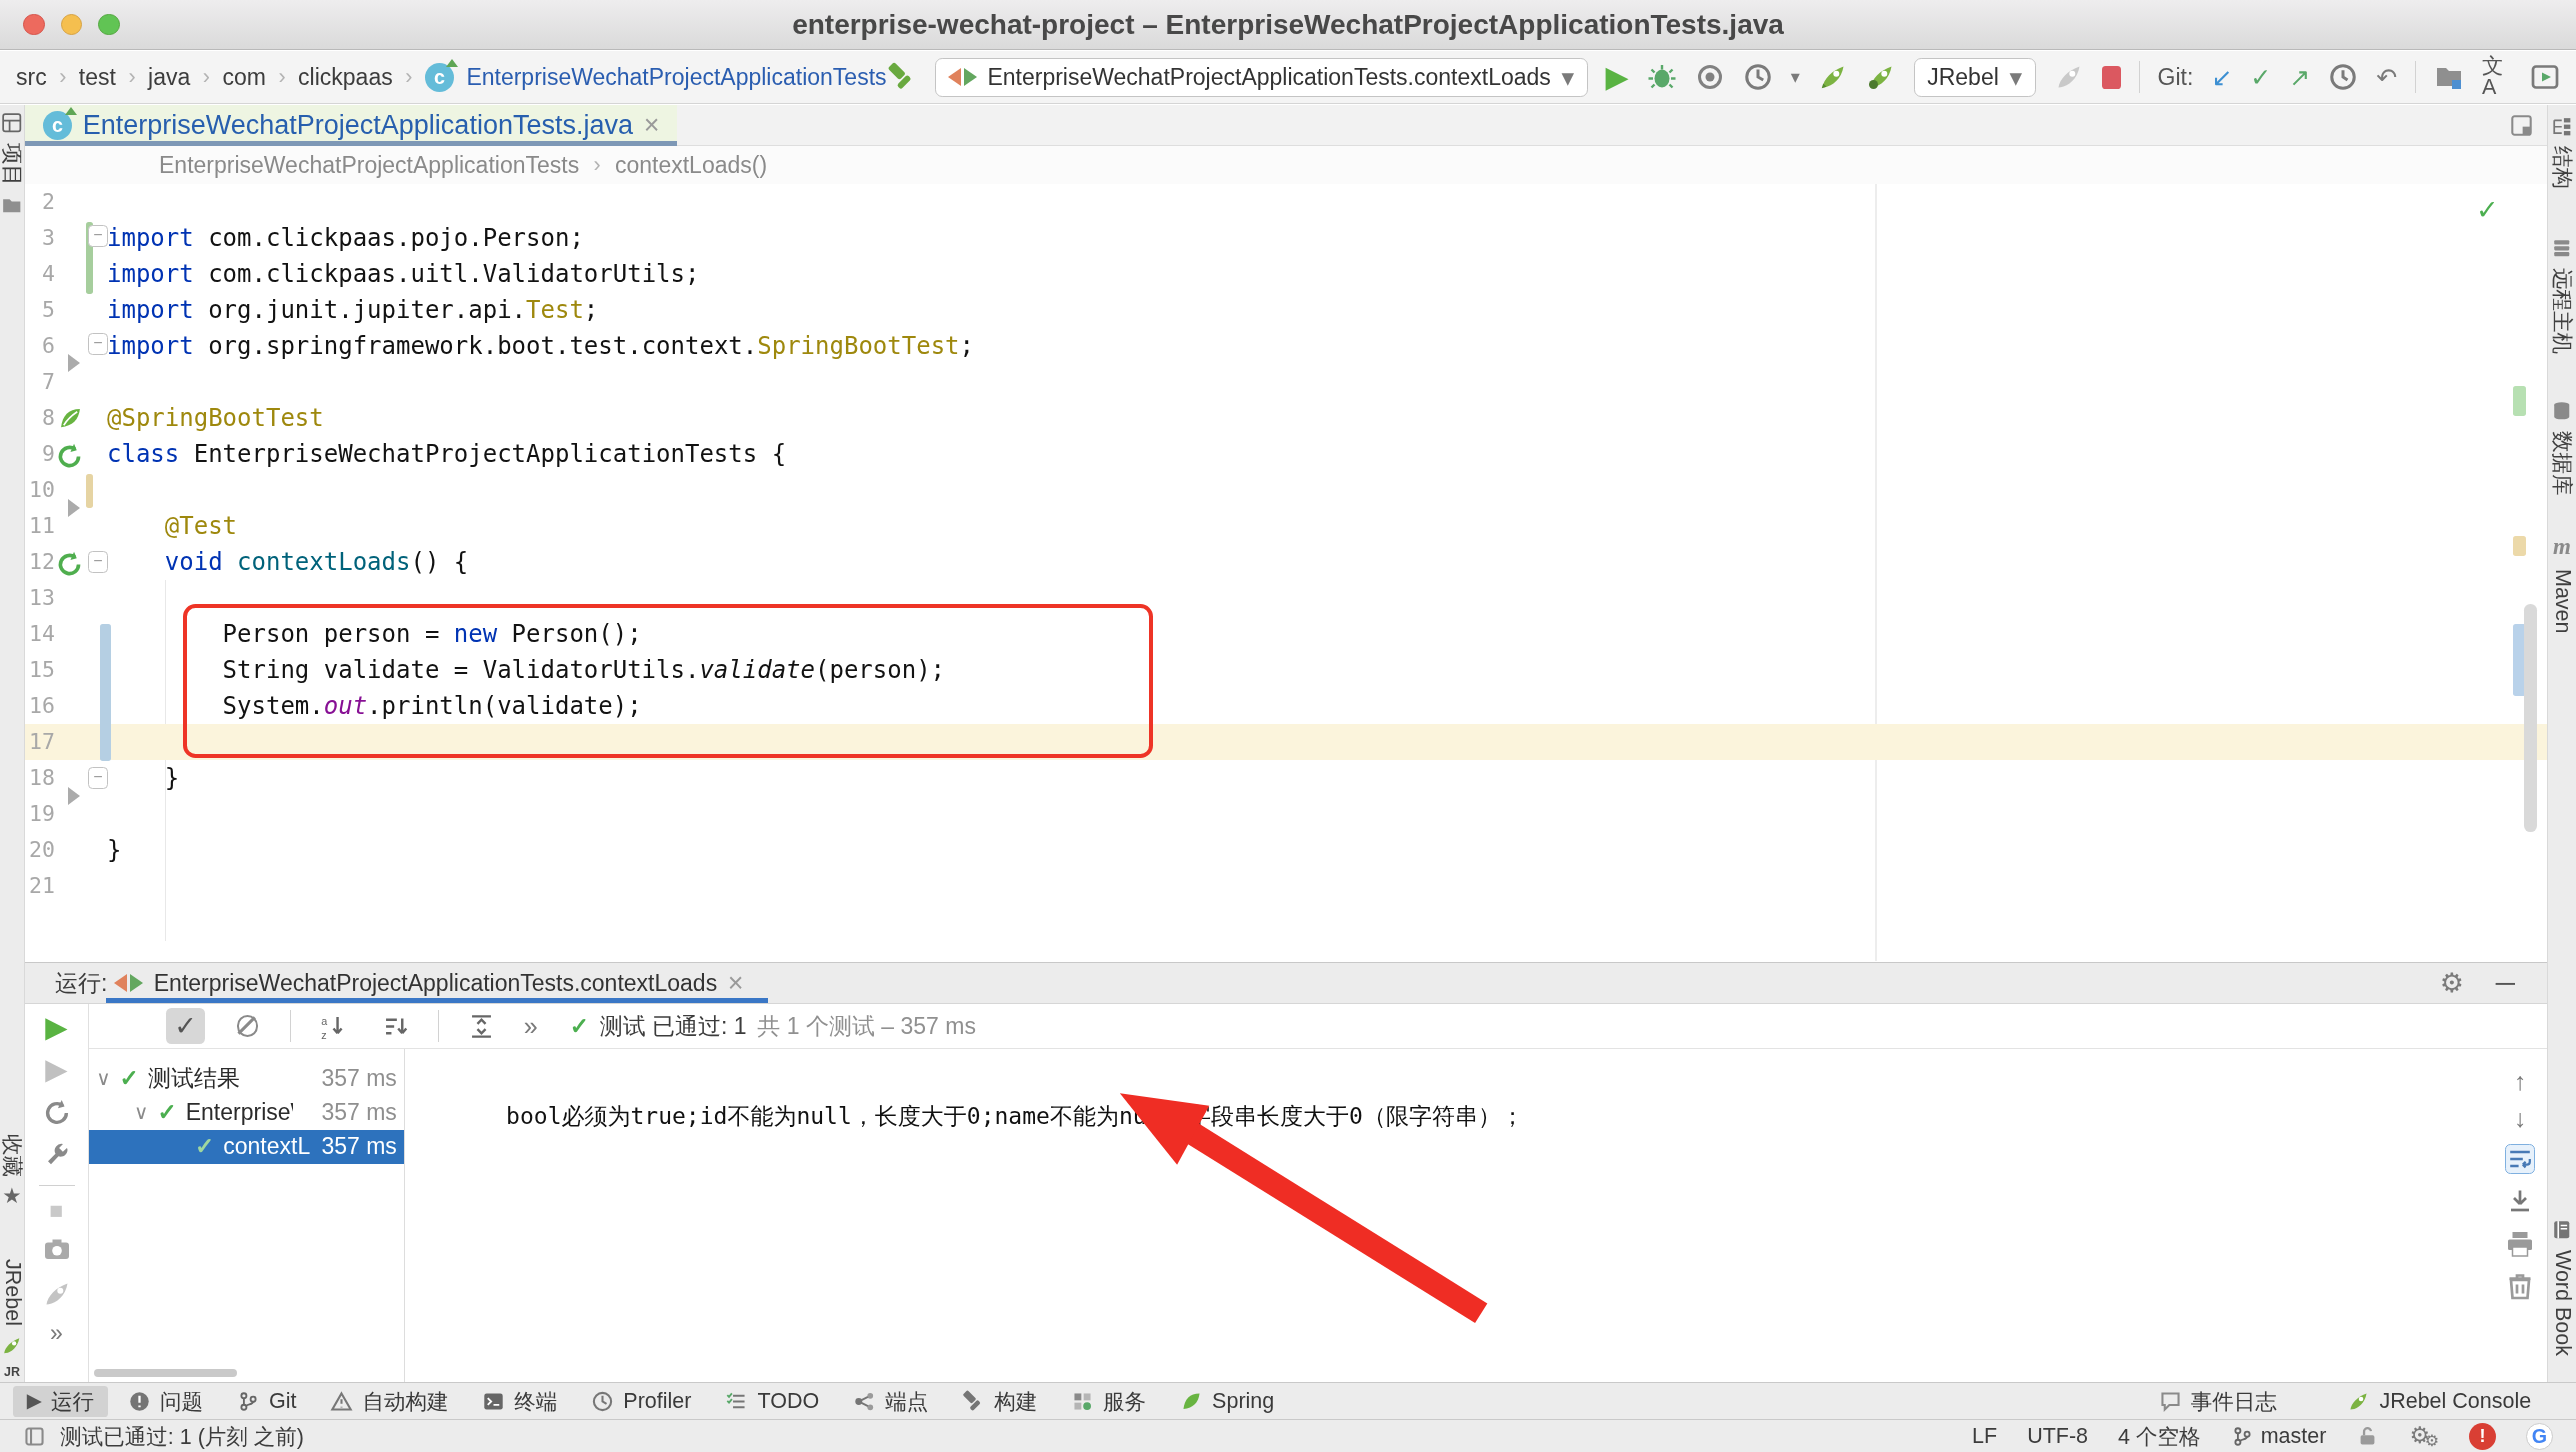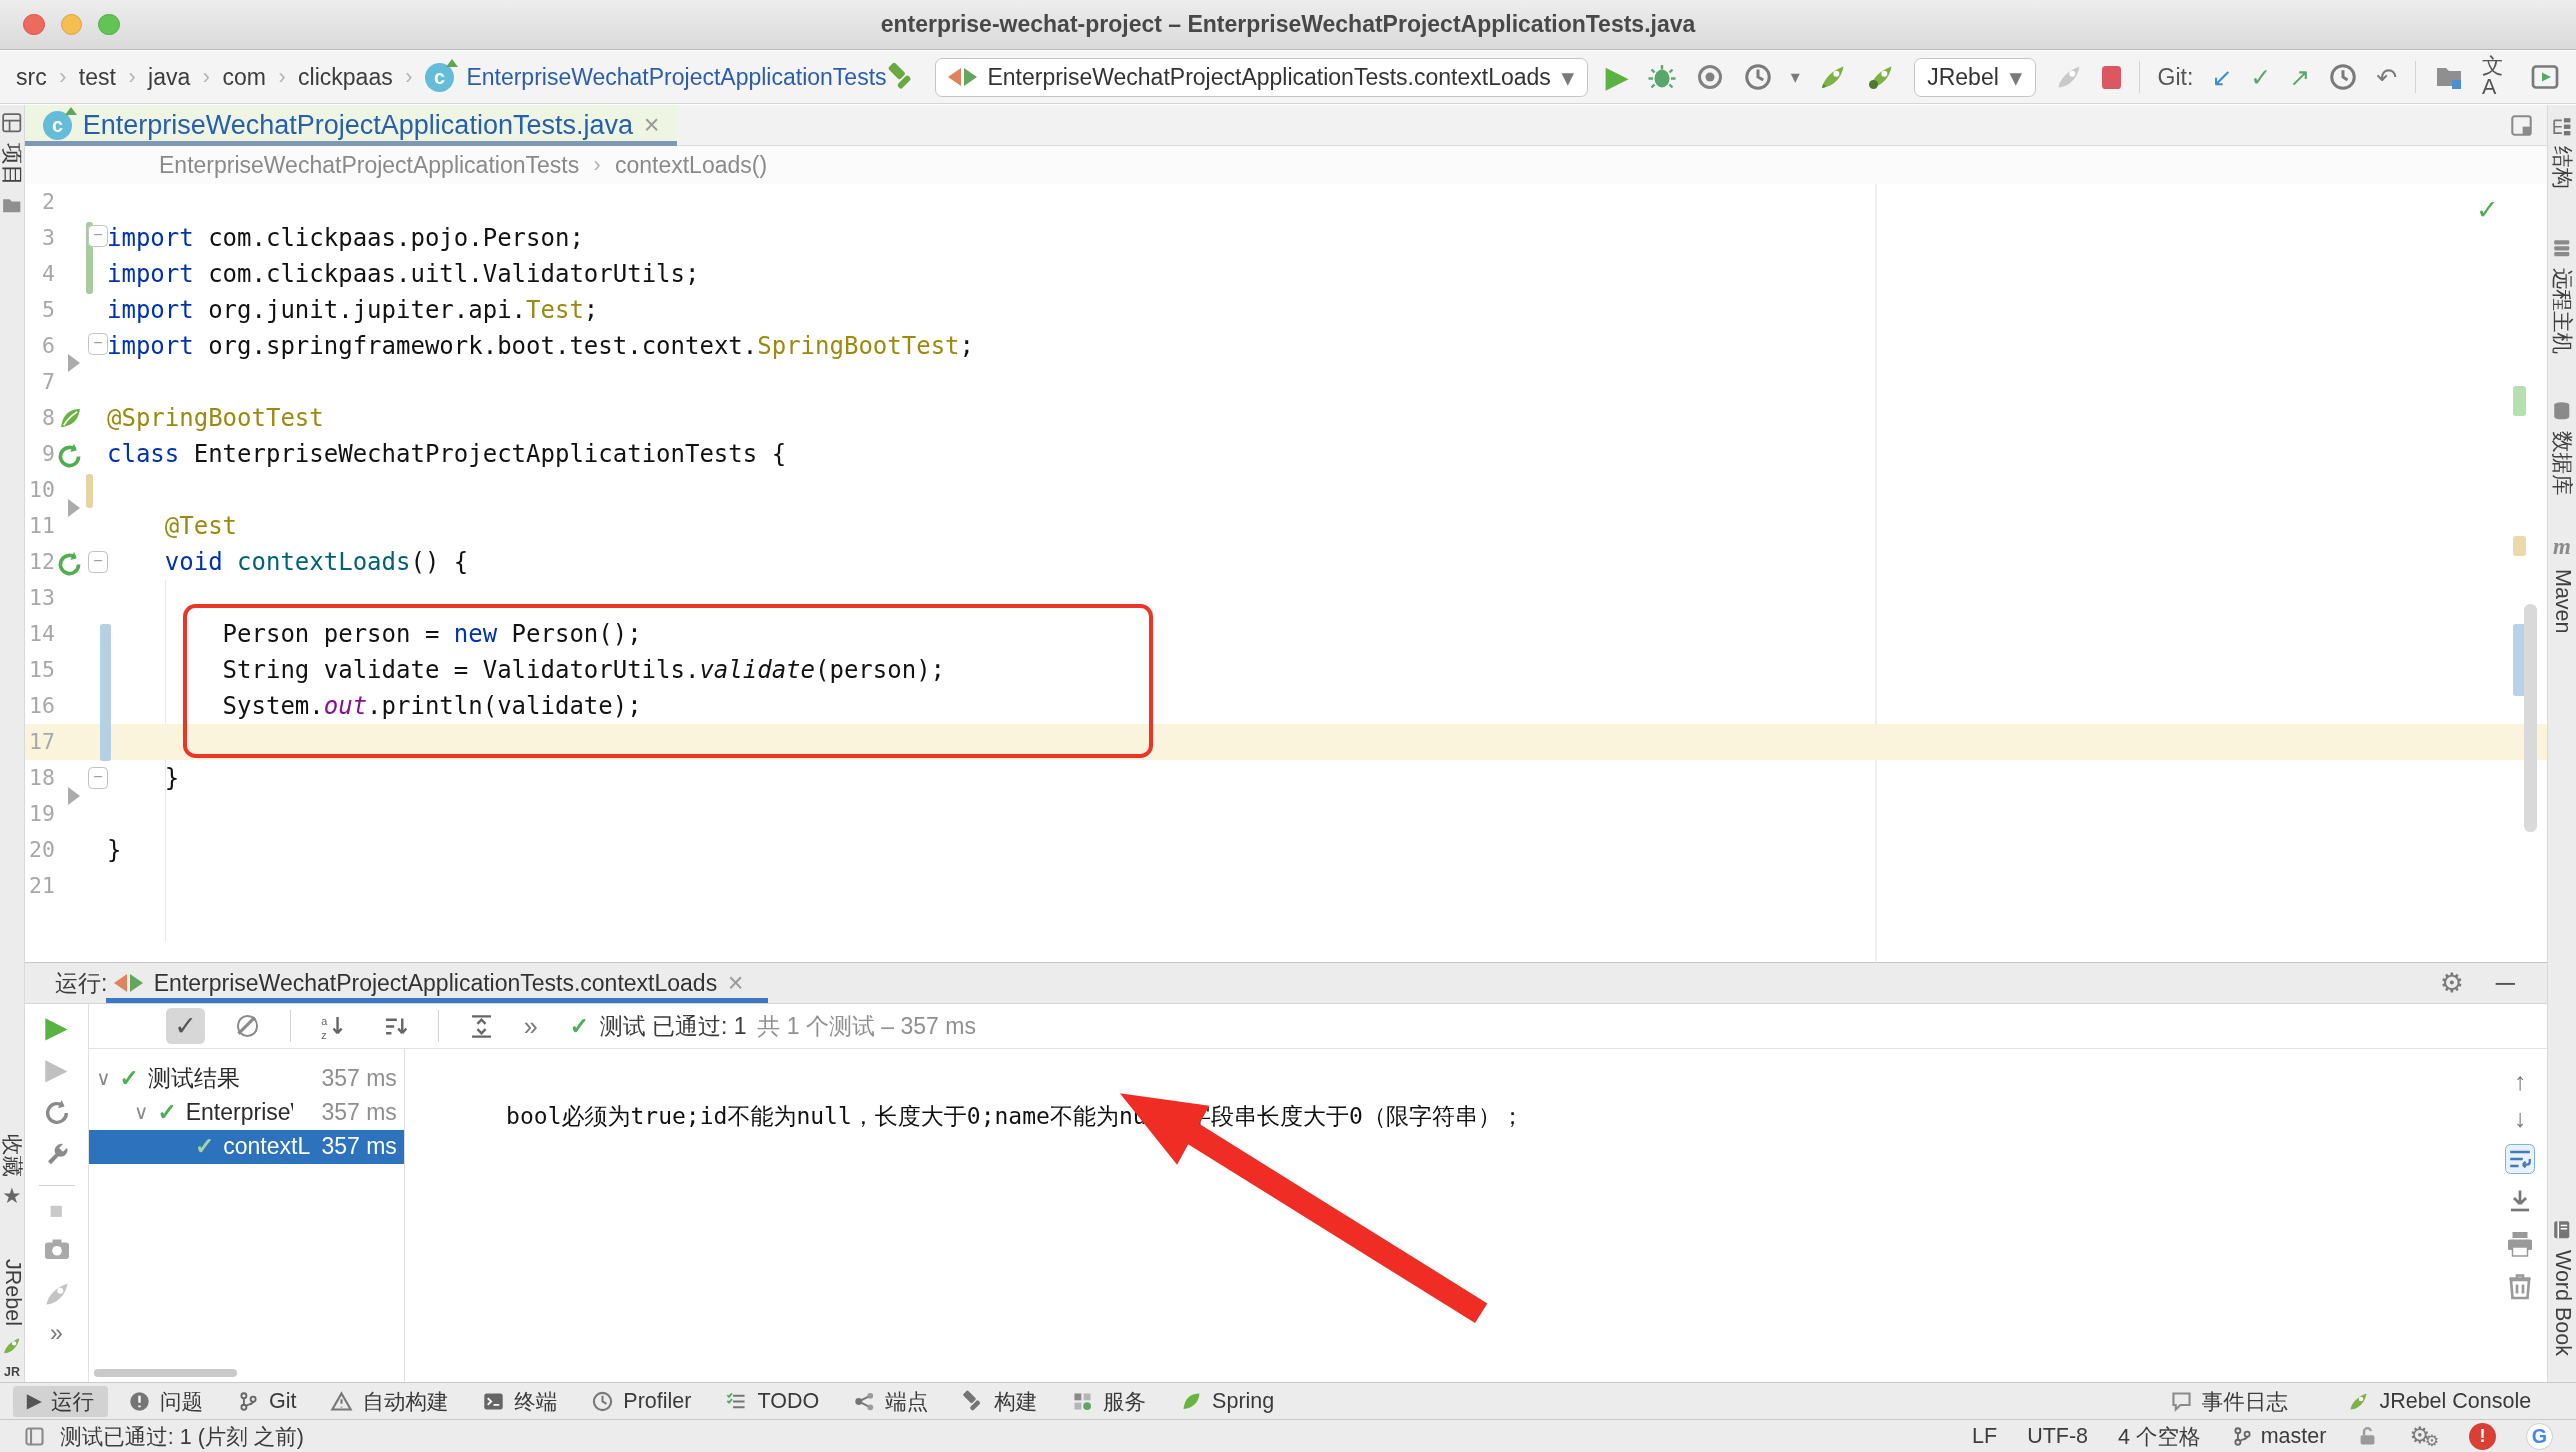--- a/index.html
+++ b/index.html
@@ -12,21 +12,21 @@
   .ic svg{width:100%;height:100%}
   .ic20{width:23px;height:23px}
   .tic{font-size:25px;color:#7a7a7a;line-height:1}
   
   .titlebar{left:0;top:0;width:2576px;height:50px;background:linear-gradient(#eeedee,#dadada);
             border-bottom:0.9px solid #b9b9b9;display:flex;align-items:center}
   .light{width:21.5px;height:21.5px;border-radius:50%;margin-left:16px;flex:none}
   .l-red{background:#ed6a5e;border:0.9px solid #d55249;margin-left:23px}
   .l-yel{background:#f5bf4f;border:0.9px solid #d6a243}
   .l-grn{background:#61c454;border:0.9px solid #53a73f}
-  .wtitle{position:absolute;left:268px;right:268px;text-align:center;font-size:23px;font-weight:bold;color:#484848}
+  .wtitle{position:absolute;left:268px;right:268px;text-align:center;font-size:28px;font-weight:bold;color:#484848}
   
   .navrow{left:0;top:51px;width:2576px;height:53px;background:#f4f4f4;border-bottom:0.9px solid #d5d5d5;
           display:flex;align-items:center;padding:0 16px;font-size:23px}
   .crumbs{display:flex;align-items:center;gap:12.5px;color:#3c3c3c}
   .csep{color:#b3b3b3;font-size:21.5px}
   .classlink{color:#2a5db0}
   .navright{margin-left:auto;display:flex;align-items:center;gap:18px}
   .combo{height:39px;background:#fff;border:0.9px solid #c4c4c4;border-radius:7.2px;display:flex;
          align-items:center;gap:10.7px;padding:0 12.5px;font-size:23px;color:#333}
   .vsep{width:0.9px;height:32px;background:#d2d2d2}
@@ -104,21 +104,21 @@
   .rp-console{position:absolute;left:380px;top:86px;right:52px;bottom:0;padding:16px 0 0 18px;
               font:23px/34px "DejaVu Sans Mono",monospace;color:#111;white-space:pre-wrap}
   .rp-cicons{position:absolute;right:3.6px;top:86px;width:47px;bottom:0;display:flex;flex-direction:column;
              align-items:center;gap:12.5px;padding-top:19.7px}
   .selwrap{border:1.8px solid #7fb0e0;background:#e7f1fb;border-radius:5.4px}
   
   .bottombar{left:0;top:1382px;width:2576px;height:37px;background:#ececec;border-top:0.9px solid #c9c9c9;
              display:flex;align-items:center;padding:0 12.5px;gap:5.4px;font-size:21.5px;color:#3a3a3a}
   .bitem{display:flex;align-items:center;gap:9px;padding:2.7px 14.3px;border-radius:3.6px;height:31px}
   .bitem.on{background:#d2d2d2}
-  .bright{margin-left:auto;display:flex;align-items:flex-end;gap:31px;padding-right:18px}
+  .bright{margin-left:auto;display:flex;align-items:flex-end;gap:42px;padding-right:18px}
   .statusbar{left:0;top:1419px;width:2576px;height:34px;background:#ececec;border-top:0.9px solid #c9c9c9;
              display:flex;align-items:center;padding:0 23px;font-size:21.5px;color:#3c3c3c}
   .sright{margin-left:auto;display:flex;align-items:center;gap:30px}
   .gicon{width:27px;height:27px;border-radius:50%;background:#fff;border:0.9px solid #ccc;color:#4285f4;
          font-weight:bold;font-size:19.7px;display:inline-flex;align-items:center;justify-content:center}
   .redb{width:27px;height:27px;border-radius:50%;background:#d93f34;color:#fff;font-weight:bold;font-size:18px;
         display:inline-flex;align-items:center;justify-content:center}
   .jr{font-size:12.5px;font-weight:bold;color:#444}
   .arrowlay{left:0;top:0;width:2576px;height:1453px;pointer-events:none}
 </style>

